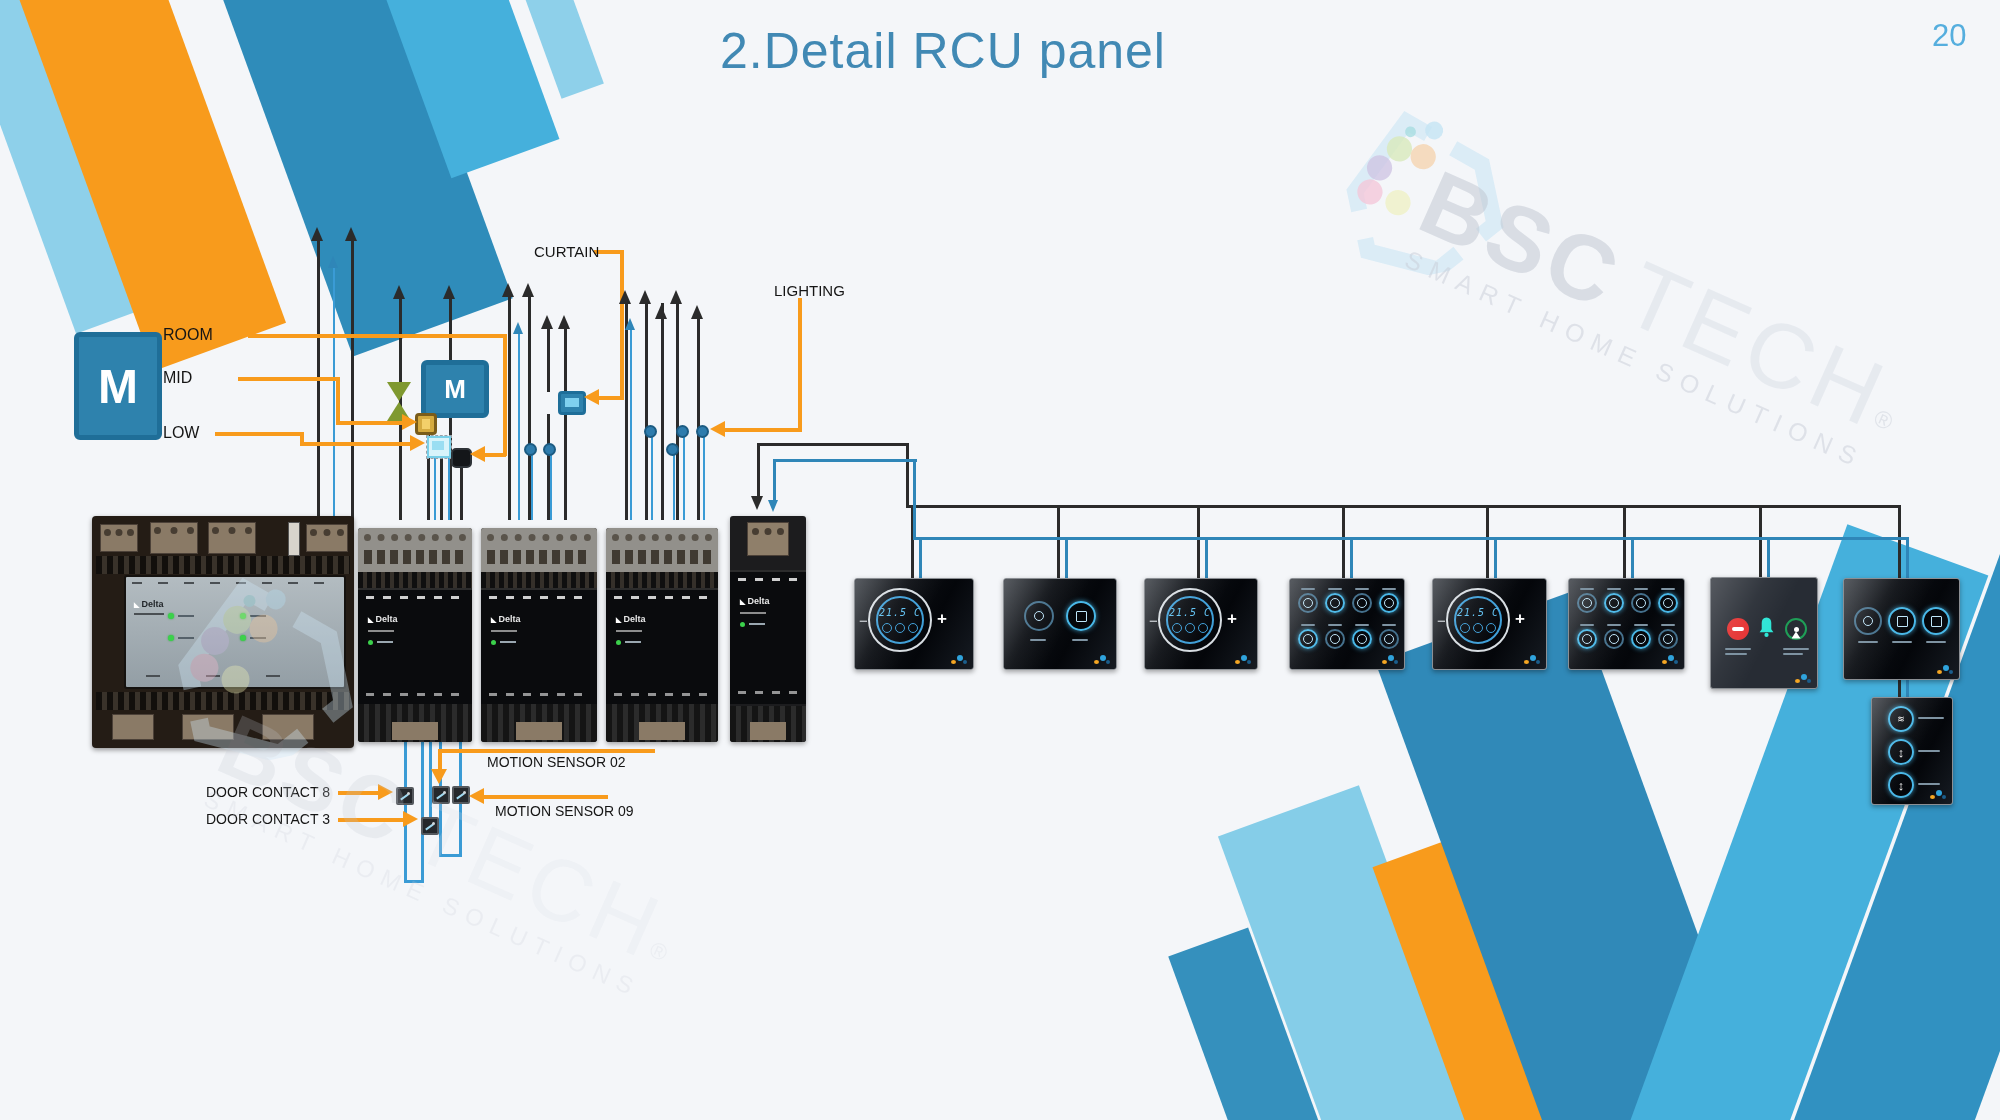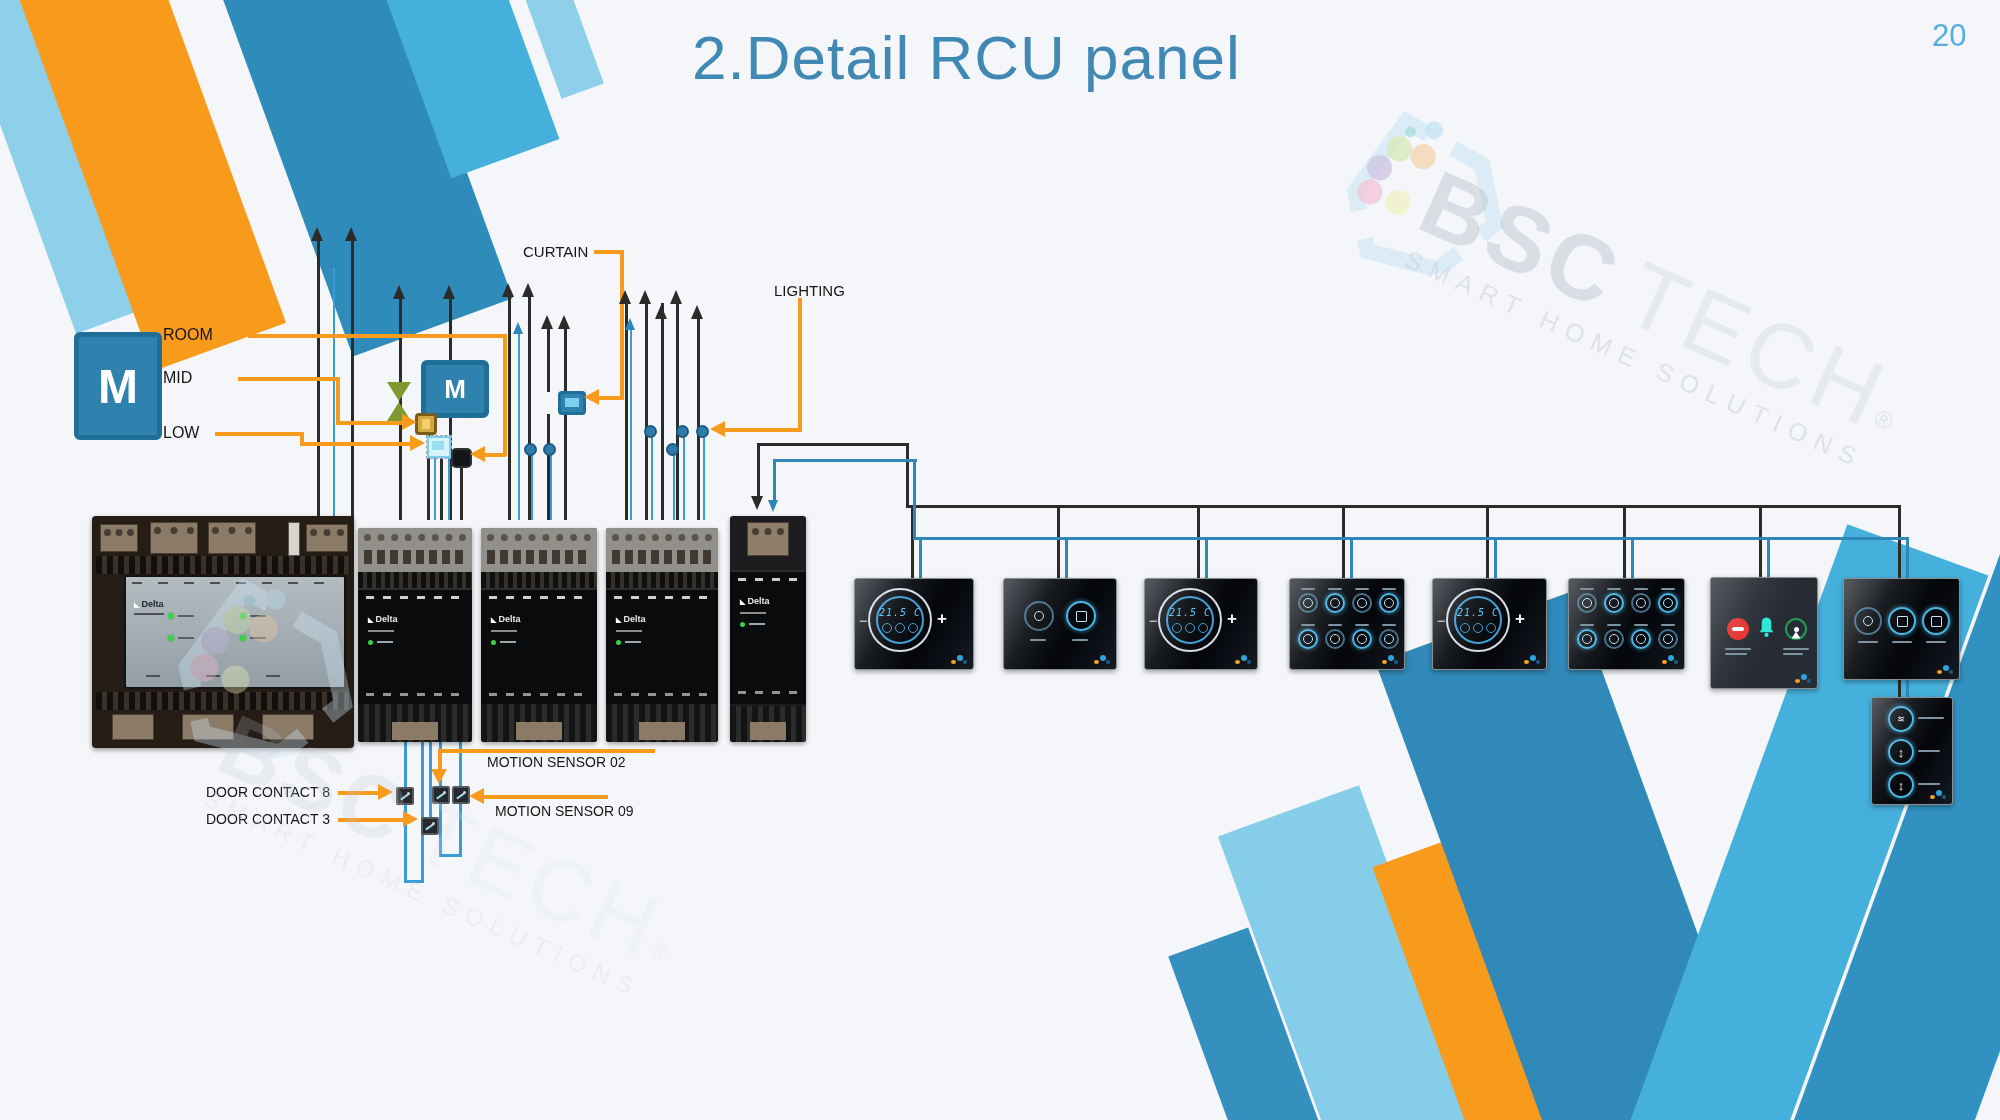--- a/index.html
+++ b/index.html
@@ -9,21 +9,21 @@
   .shp{position:absolute;z-index:0}
   
   .wm{position:absolute;z-index:1;pointer-events:none}
   .wm-text{position:absolute;transform-origin:0 0;opacity:.5;white-space:nowrap;color:#c3c9d3}
   .wm-b{font-size:92px;font-weight:bold;letter-spacing:4px;color:#bfc5d0}
   .wm-l{font-size:92px;font-weight:300;letter-spacing:6px;color:#dadfe7;margin-left:18px}
   .wm-r{font-size:24px;color:#cdd2db}
   .wm-tag{font-size:25px;letter-spacing:9px;color:#c9ced8;margin-top:-4px;margin-left:6px}
   .wm2{z-index:6;opacity:.45}
   
-  .title{position:absolute;left:692px;top:22px;font-size:62px;color:#4189b4;z-index:5;letter-spacing:1px}
+  .title{position:absolute;left:720px;top:22px;font-size:50px;color:#4189b4;z-index:5;letter-spacing:1px}
   .room{position:absolute;left:1480px;top:6px;font-size:46px;font-weight:800;letter-spacing:-1px;
         color:#f89b1c;z-index:5}
   .pagenum{position:absolute;left:1932px;top:18px;font-size:31px;color:#55aede;z-index:5}
   
   .wh,.wv,.bh,.bv,.th,.tv,.lh,.lv,.oh,.ov{position:absolute;z-index:2}
   .wh{height:3px;background:#2b2b2b}.wv{width:3px;background:#2b2b2b}
   .bh{height:3px;background:#2f86b8}.bv{width:3px;background:#2f86b8}.tv{width:2px;background:#3a9bd5}
   .lh{height:3px;background:#3a9bd5}.lv{width:3px;background:#3a9bd5}
   .oh{height:4px;background:#f89b1c}.ov{width:4px;background:#f89b1c}
   
@@ -196,21 +196,21 @@
       <div class="wm-tag">SMART HOME SOLUTIONS</div>
     </div>
   </div>
 
   <div class="title">2.Detail RCU panel</div>
   <div class="pagenum">20</div>
 
   <div class="lbl big" style="left:163px;top:326px">ROOM</div>
   <div class="lbl big" style="left:163px;top:369px">MID</div>
   <div class="lbl big" style="left:163px;top:424px">LOW</div>
-  <div class="lbl" style="left:523px;top:243px">CURTAIN</div>
+  <div class="lbl" style="left:534px;top:243px">CURTAIN</div>
   <div class="lbl" style="left:774px;top:282px">LIGHTING</div>
   <div class="lbl sm" style="left:206px;top:784px">DOOR CONTACT 8</div>
   <div class="lbl sm" style="left:206px;top:811px">DOOR CONTACT 3</div>
   <div class="lbl sm" style="left:487px;top:754px">MOTION SENSOR 02</div>
   <div class="lbl sm" style="left:495px;top:803px">MOTION SENSOR 09</div>
 
   <div class="mbox" style="left:74px;top:332px;width:78px;height:98px;font-size:48px">
     <span>M</span>
   </div>
   <div class="mbox" style="left:421px;top:360px;width:58px;height:48px;font-size:26px">

